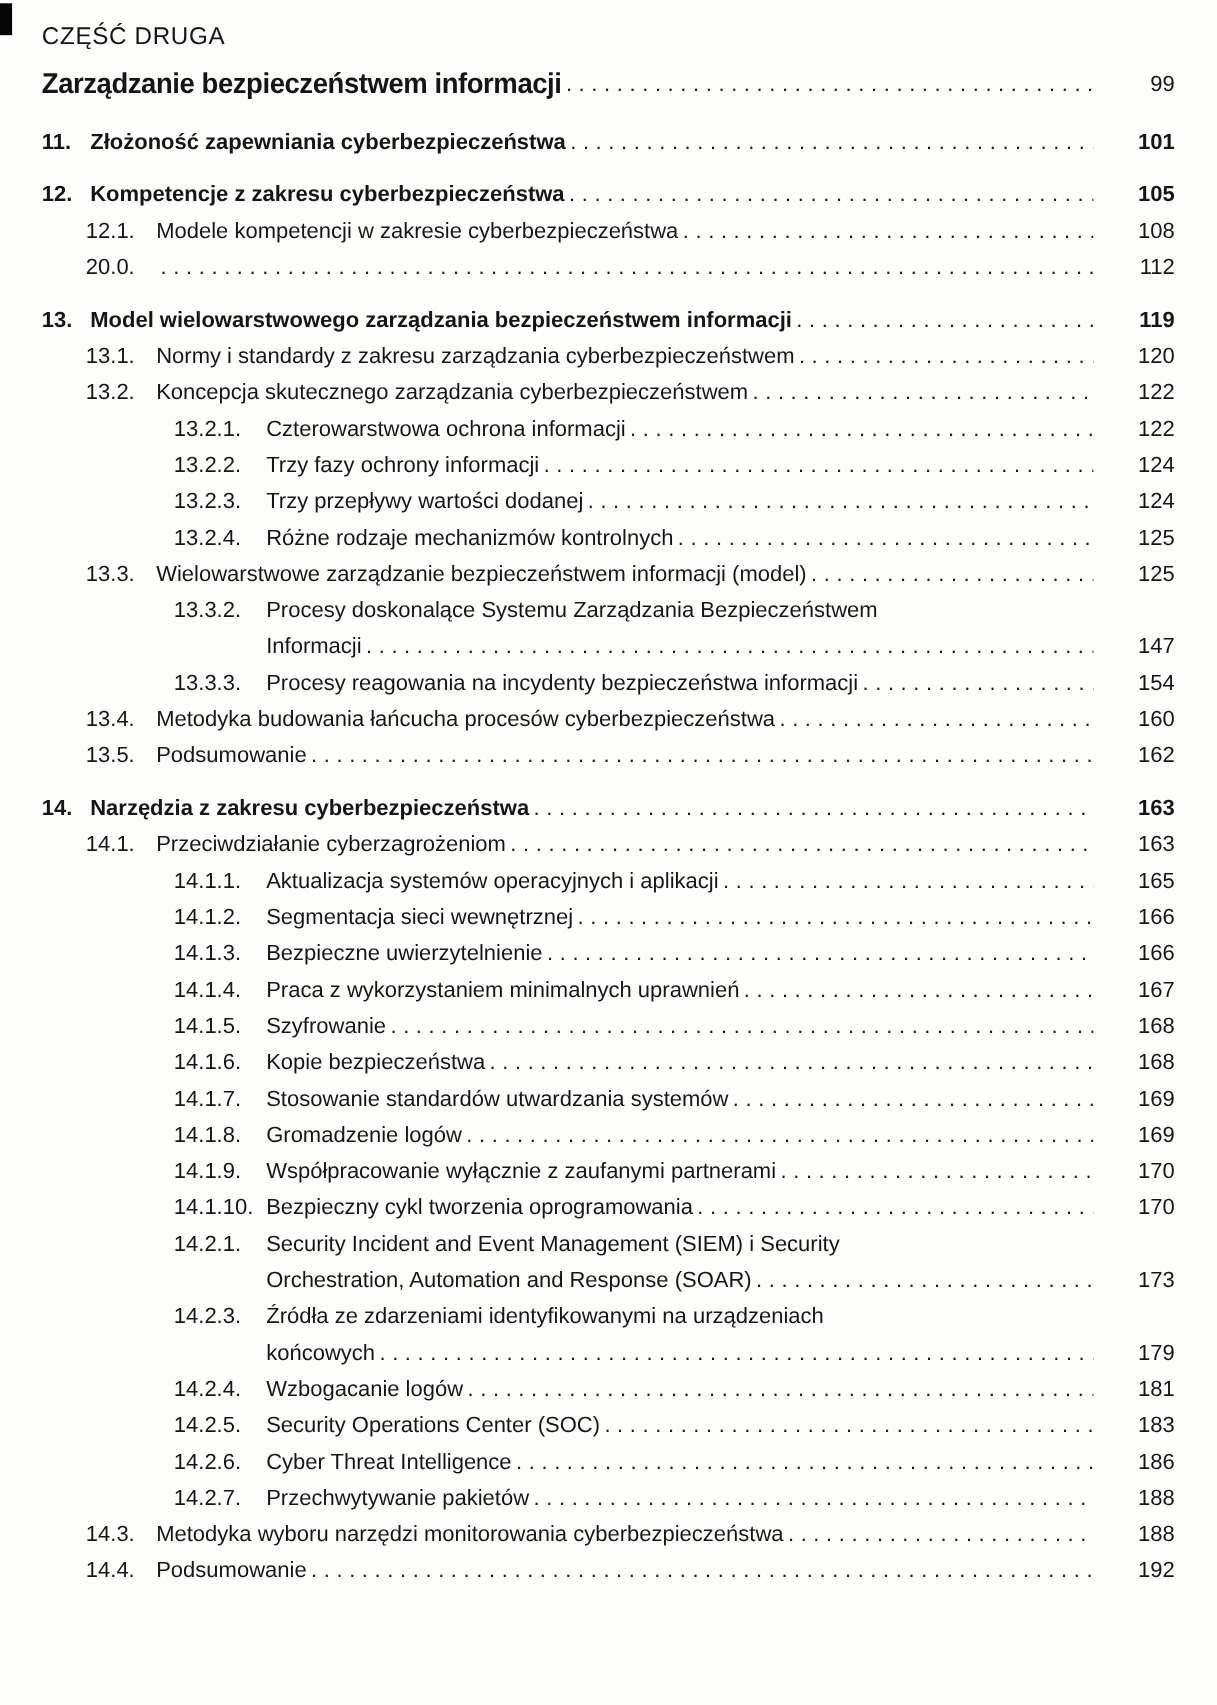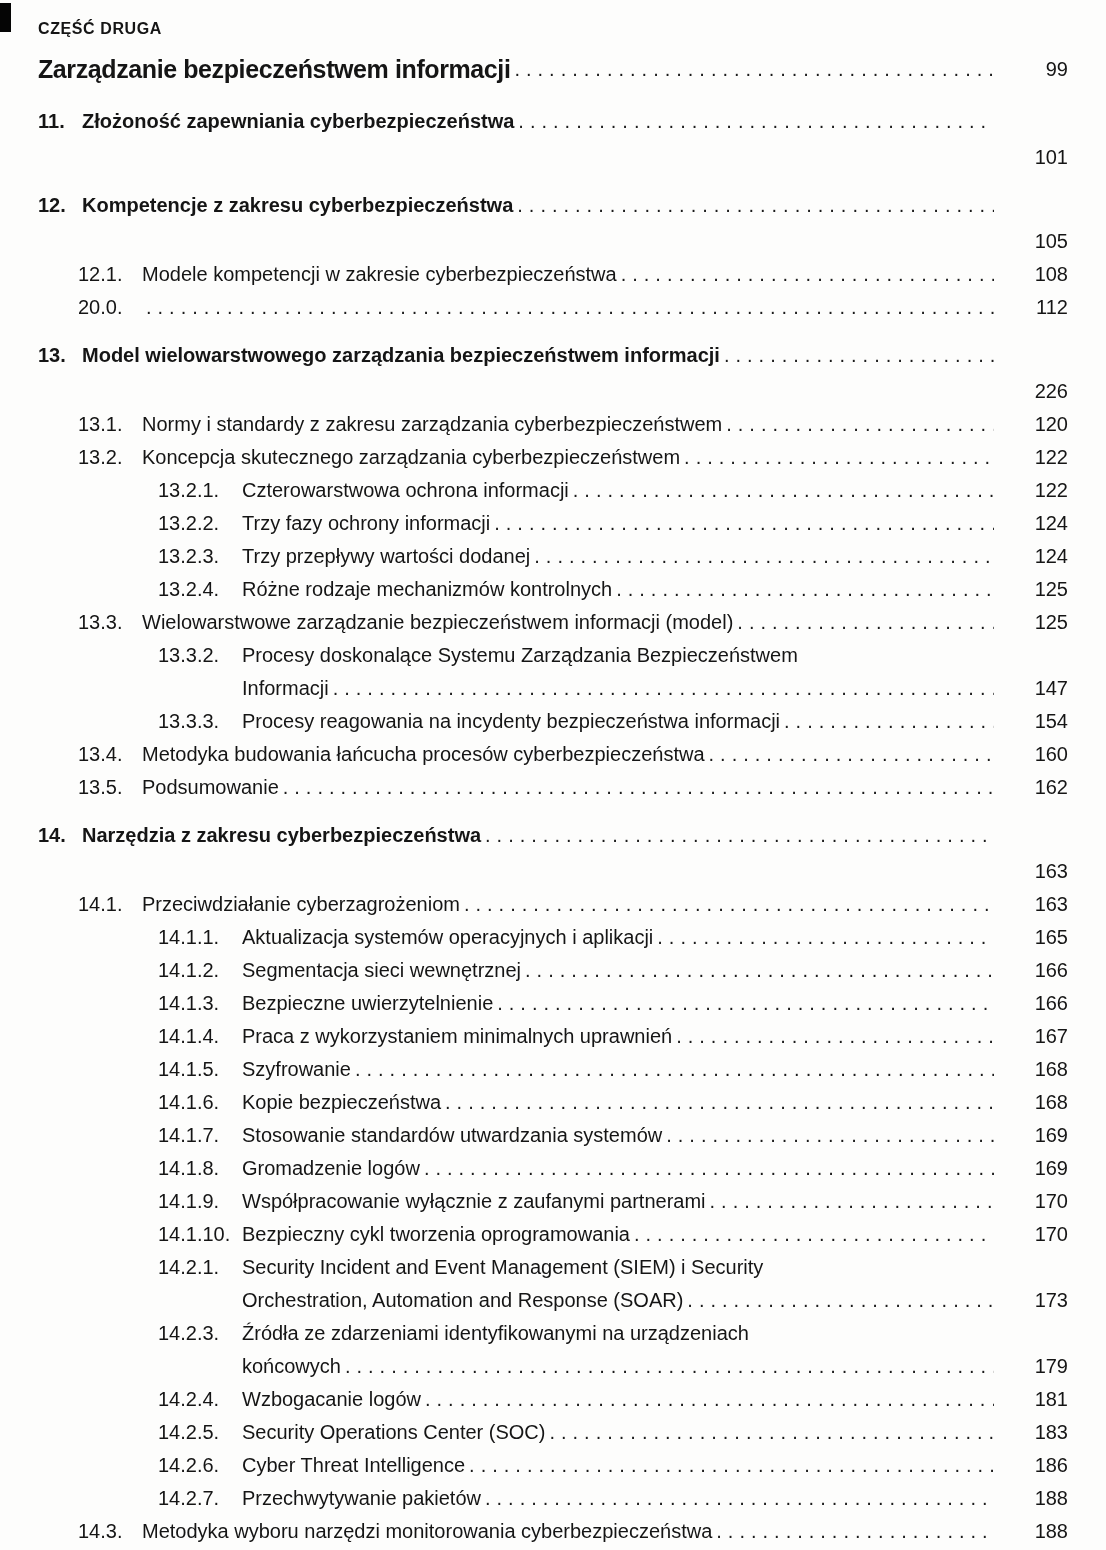--- a/index.html
+++ b/index.html
@@ -14,29 +14,29 @@
   #scan-artifact {
     position: absolute; left: 0; top: 3px;
     width: 11px; height: 29px; background: #050505;
   }
   #page {
     padding: 16px 38px 0 38px;
     box-sizing: border-box;
     width: 1106px;
   }
   .part-label {
-    font-size: 16px;
+    font-size: 22px;
     letter-spacing: 0.6px;
     margin: 4px 0 10px 0;
-    font-weight: 700;
+    font-weight: 400;
   }
   .row { display: block; }
   .line {
     display: flex;
-    align-items: flex-start;
+    align-items: flex-end;
     line-height: 33px;
     font-size: 20px;
   }
   .num { flex: 0 0 auto; white-space: nowrap; }
   .t   { flex: 0 1 auto; white-space: nowrap; }
   .leader {
     flex: 1 1 auto;
     overflow: hidden;
     white-space: nowrap;
     margin-left: 4px;
@@ -60,21 +60,21 @@
     font-weight: 700;
     font-size: 25px;
     letter-spacing: -0.4px;
     transform: scaleY(1.04);
     transform-origin: left bottom;
   }
   .part-row { margin-bottom: 4px; }
   
   .l1 { margin-top: 15px; font-weight: 700; }
   .l1 .num { width: 44px; }
-  .l1 .pg  { font-weight: 400; margin-top: 36px; }
+  .l1 .pg  { font-weight: 700; }
   .l2 { padding-left: 40px; }
   .l2 .num { width: 64px; }
   .l3 { padding-left: 104px; }
   .l3 .num { width: 84px; margin-left: 16px; }
 </style>
 </head>
 <body>
 
 <div id="scan-artifact"></div>
 
@@ -120,21 +120,21 @@
           <span class="num">20.0.</span>
           <span class="leader"></span>
           <span class="pg">112</span>
         </div>
       </div>
       <div class="row l1">
         <div class="line">
           <span class="num">13.</span>
           <span class="t">Model wielowarstwowego zarządzania bezpieczeństwem informacji</span>
           <span class="leader"></span>
-          <span class="pg">226</span>
+          <span class="pg">119</span>
         </div>
       </div>
       <div class="row l2">
         <div class="line">
           <span class="num">13.1.</span>
           <span class="t">Normy i standardy z zakresu zarządzania cyberbezpieczeństwem</span>
           <span class="leader"></span>
           <span class="pg">120</span>
         </div>
       </div>

